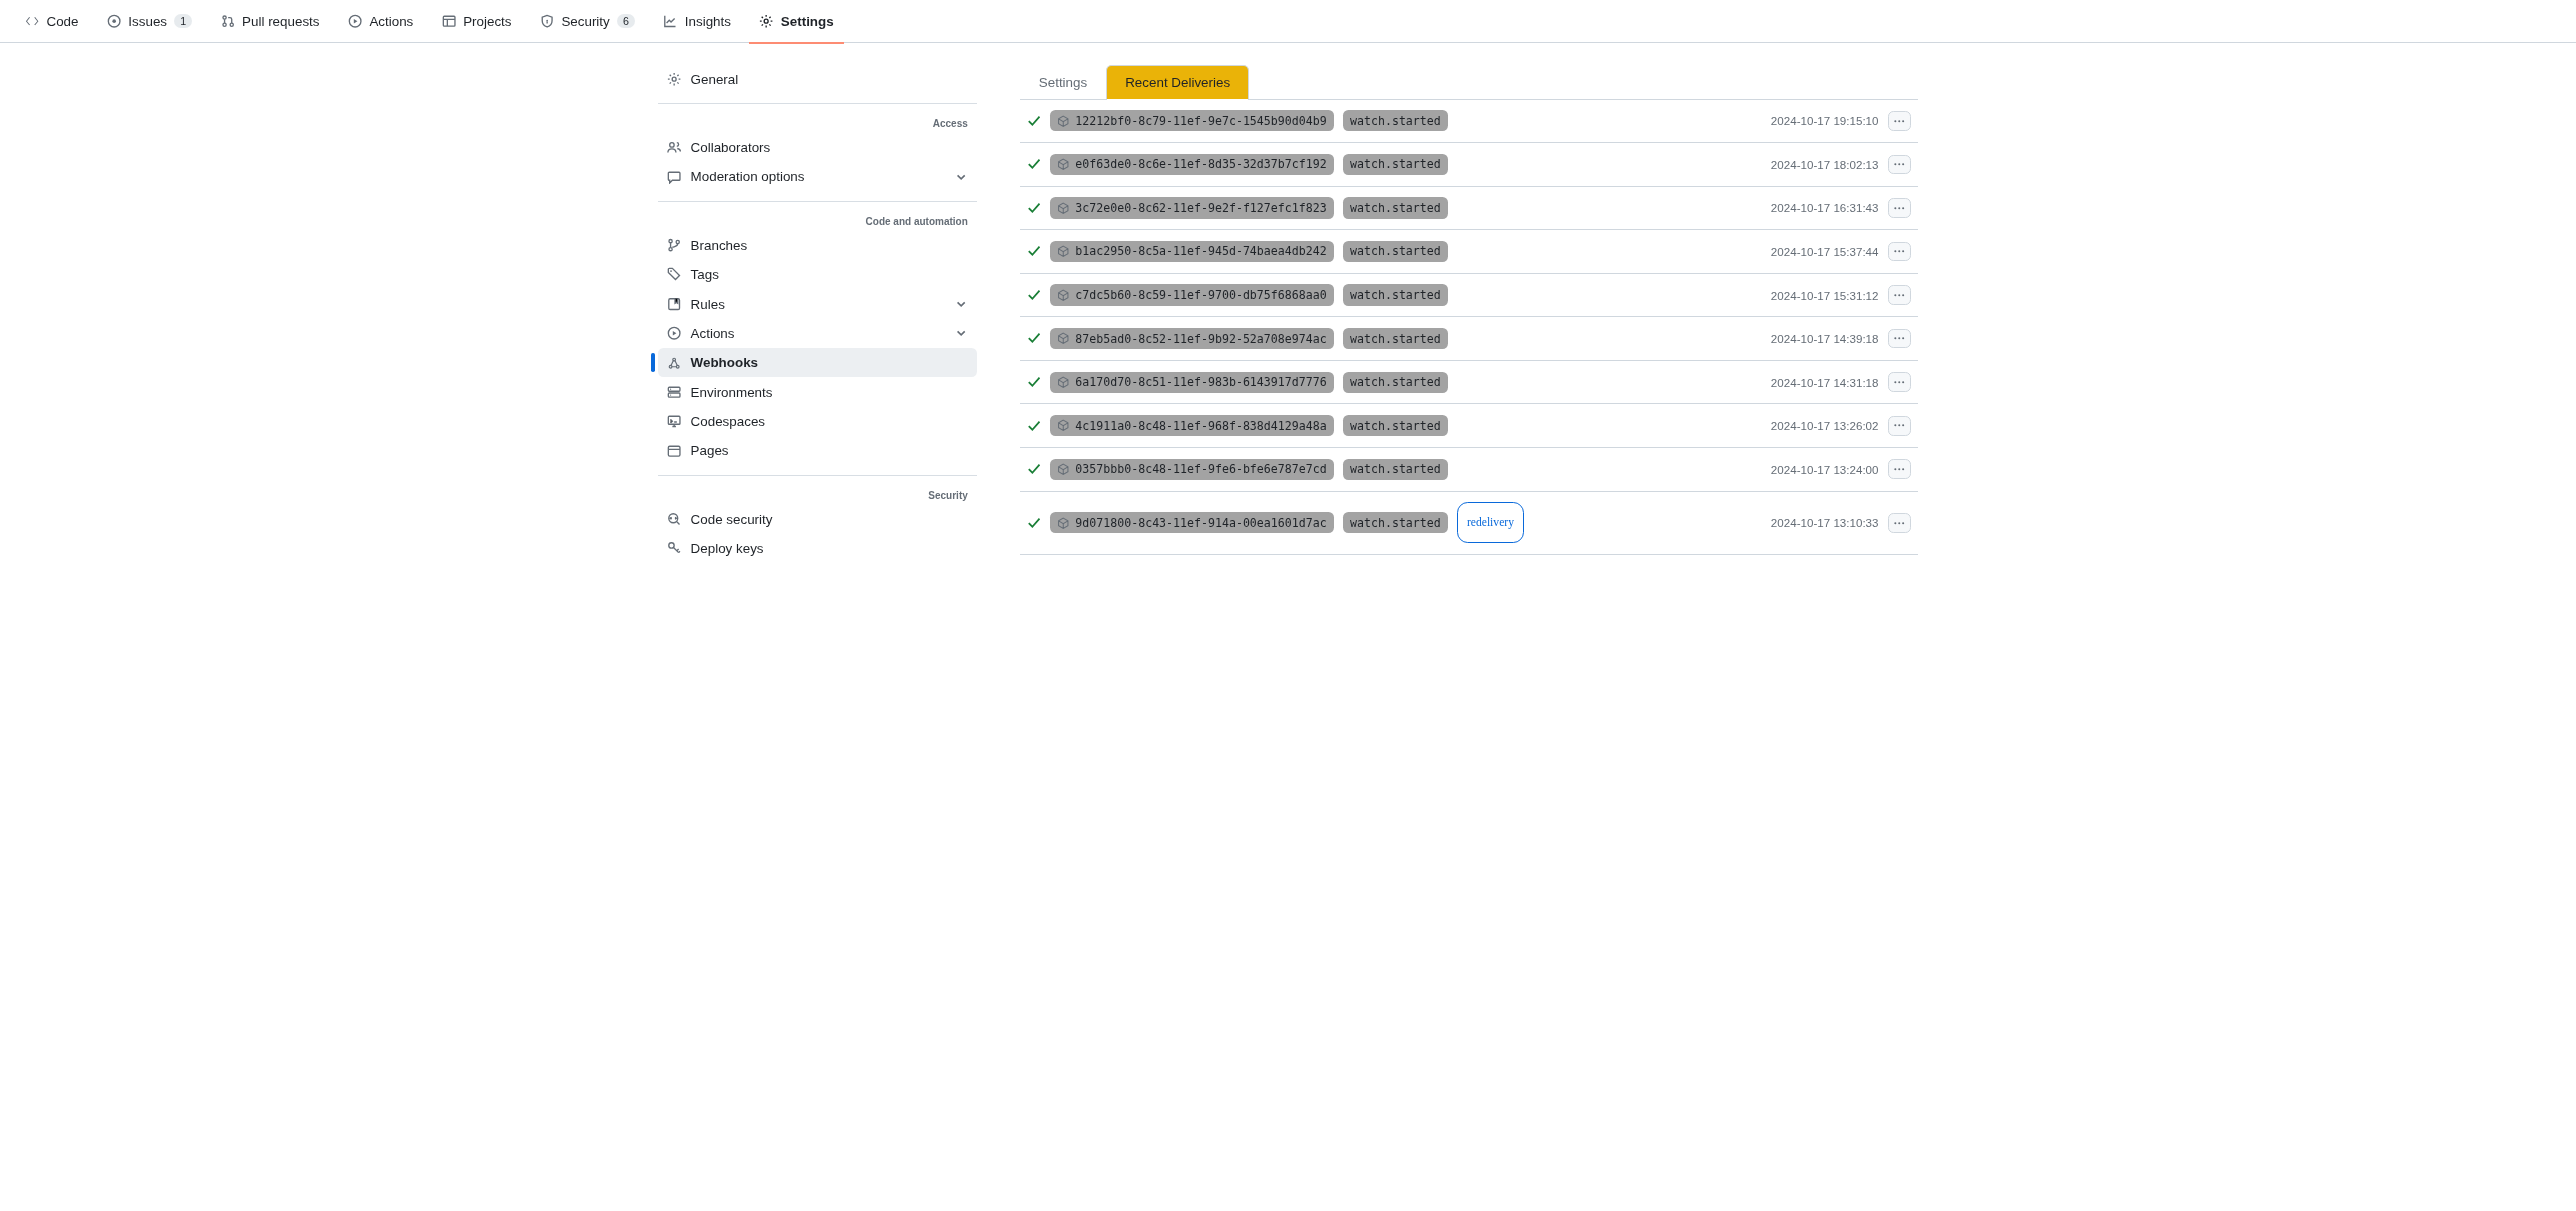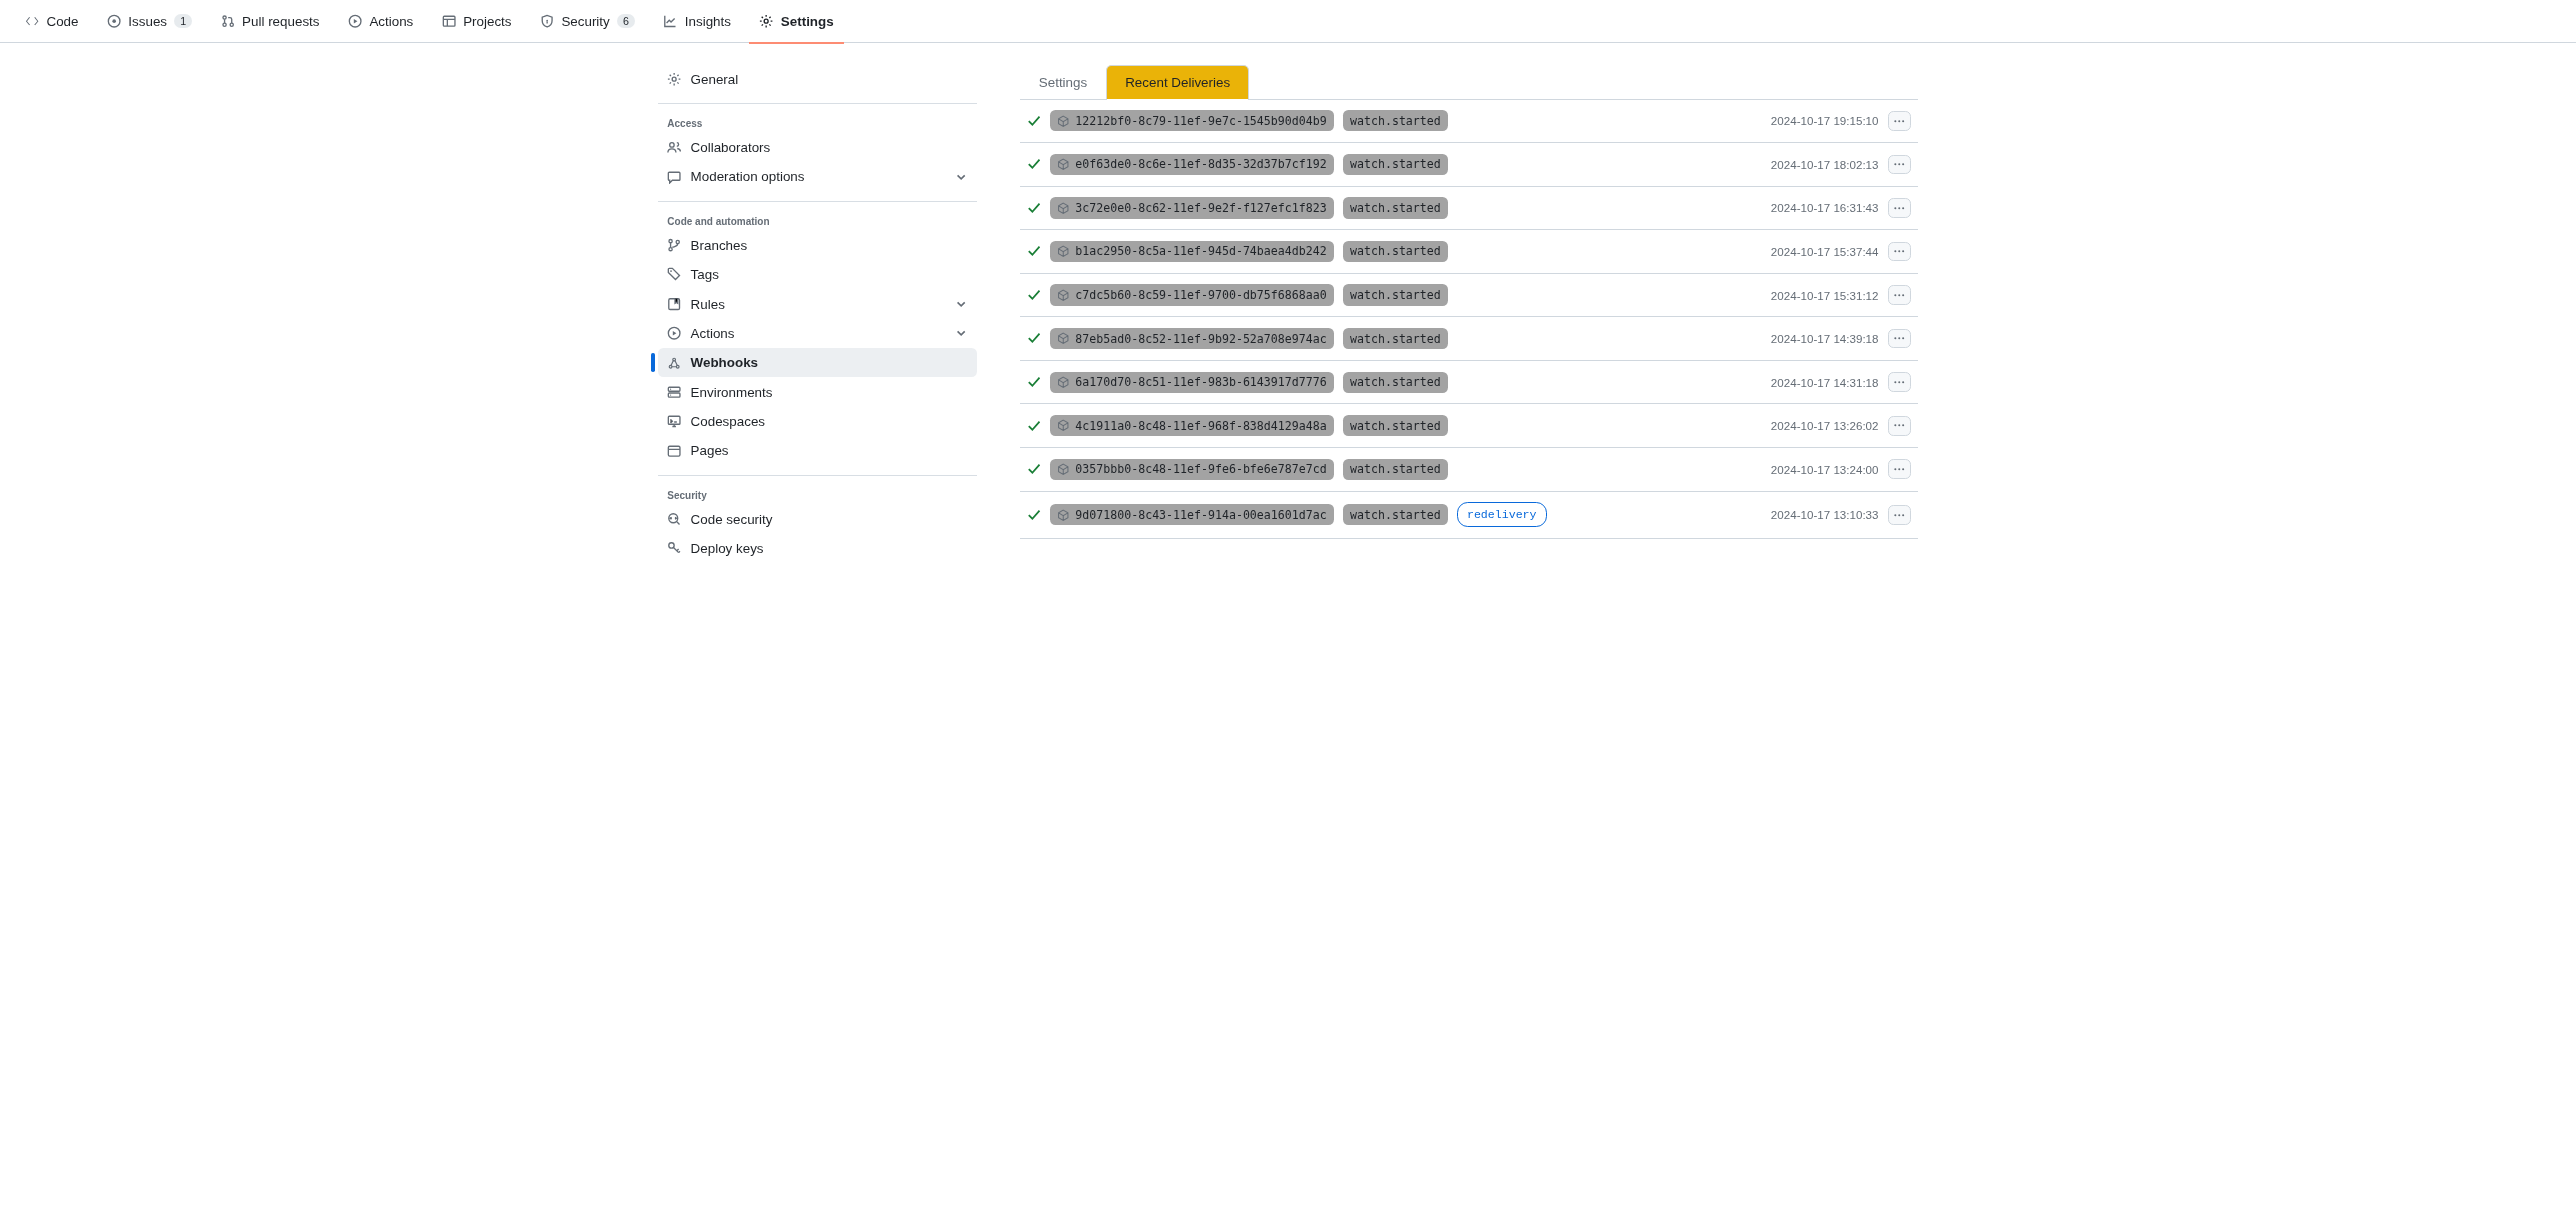--- a/index.html
+++ b/index.html
@@ -53,20 +53,21 @@
     .layout {
       display: flex;
       max-width: 1288px;
       margin: 0 auto;
       padding: 21.5px 14.3px 0 14.3px;
     }
     .sidebar {
       width: 340px;
       flex-shrink: 0;
       padding-right: 21.5px;
+      text-align: right;
     }
     .sidebar-item {
       display: flex;
       align-items: center;
       gap: 9px;
       padding: 7.2px 9px;
       border-radius: 5.4px;
       font-size: 13.4px;
       cursor: pointer;
       position: relative;
@@ -152,23 +153,23 @@
       gap: 5.4px;
       font-family: ui-monospace, SFMono-Regular, "SF Mono", Menlo, Consolas, monospace;
       font-size: 11.6px;
       color: #1f2328;
     }
     .cube-icon { width: 12.5px; height: 12.5px; color: #656d76; }
     .redelivery {
       border: 0.9px solid #0969da;
       color: #0969da;
       border-radius: 10.7px;
-      padding: 5px 9px;
+      padding: 13px 9px;
       font-size: 11.6px;
-      font-family: Liberation Mono, monospace;
+      font-family: Liberation Serif, serif;
     }
     .timestamp {
       margin-left: auto;
       font-size: 11.6px;
       color: #656d76;
     }
     .kebab {
       width: 23px; height: 19.7px;
       display:flex; align-items:center; justify-content:center;
       background: #f6f8fa;

